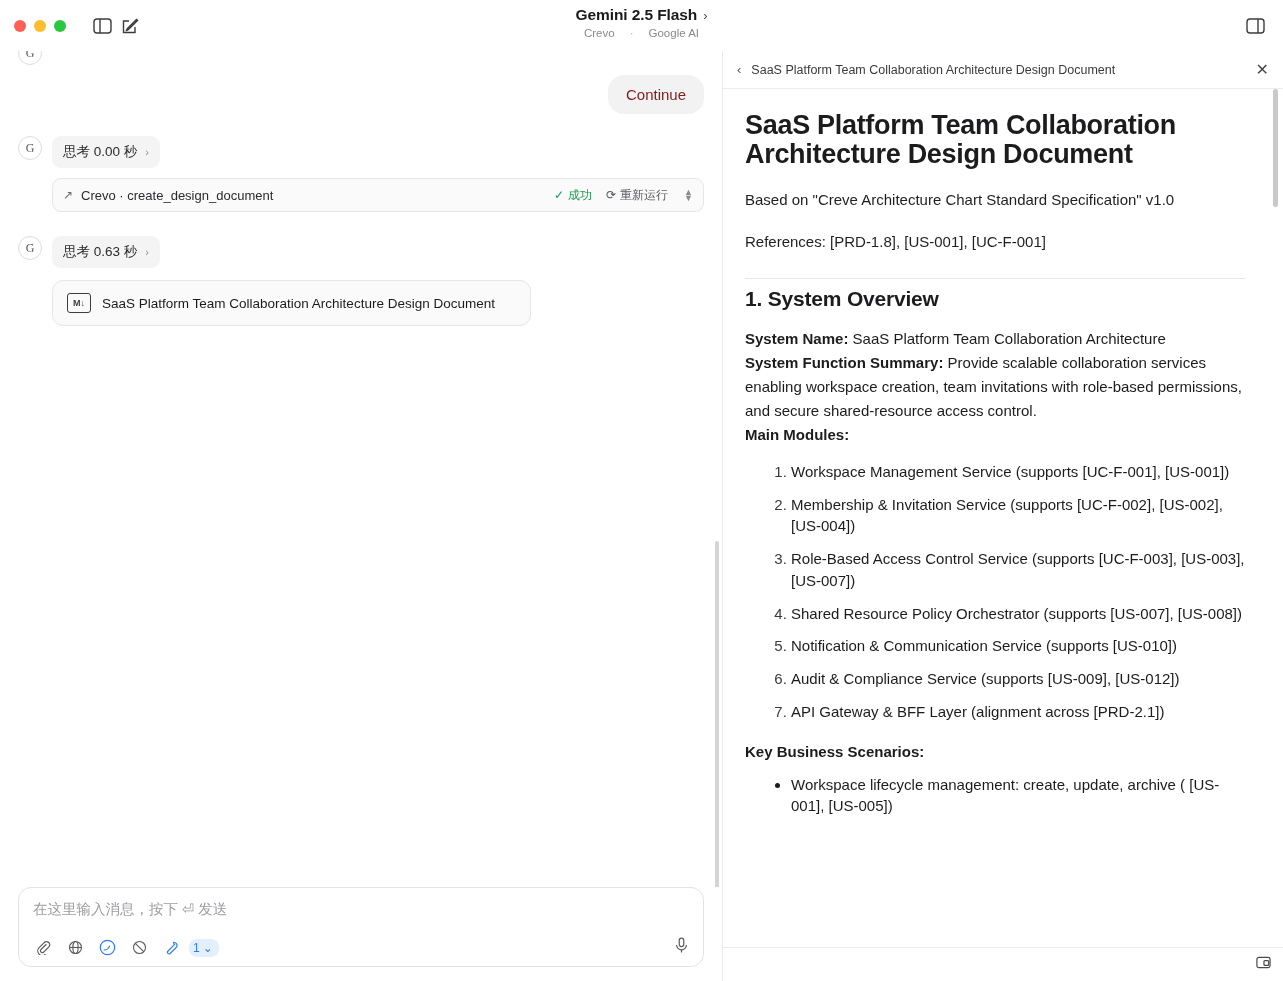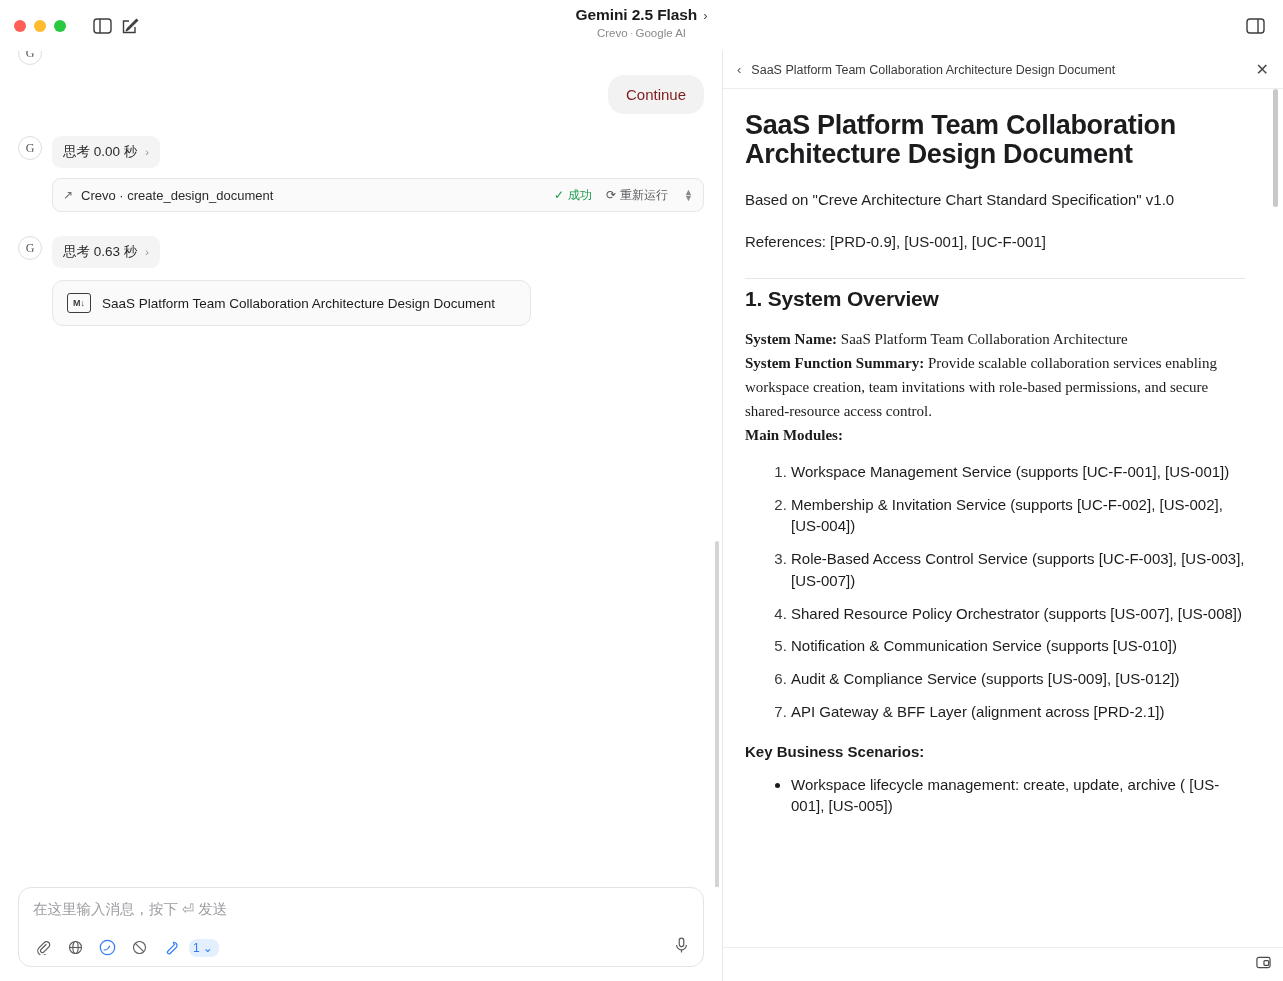--- a/index.html
+++ b/index.html
@@ -25,21 +25,21 @@
   .dot.yellow { background: #febc2e; }
   .dot.green { background: #28c840; }
 
   .tb-icon { width: 28px; height: 28px; display: flex; align-items: center; justify-content: center; color: #3c3c3c; cursor: default; }
   .tb-icon svg { display: block; }
 
   .title-wrap { position: absolute; left: 0; right: 0; top: 6px; display: flex; flex-direction: column; align-items: center; pointer-events: none; }
   .title-line { display: flex; align-items: center; gap: 6px; }
   .app-title { font-size: 15.5px; font-weight: bold; color: #1a1a1a; letter-spacing: -0.1px; }
   .title-chevron { color: #4a4a4a; font-size: 13px; line-height: 1; }
-  .subtitle-line { display: flex; align-items: flex-start; gap: 2px; font-size: 11.5px; color: #8a8a8e; margin-top: 3px; }
+  .subtitle-line { display: flex; align-items: flex-start; gap: 15px; font-size: 11.5px; color: #8a8a8e; margin-top: 3px; }
   .subtitle-sep { color: #b4b4b8; }
 
   .tb-right { margin-left: auto; display: flex; align-items: center; }
 
   
   .body { flex: 1; display: flex; min-height: 0; }
 
   
   .chat {
     width: 723px; min-width: 723px;
@@ -158,21 +158,21 @@
     flex: 1; overflow: hidden; position: relative;
     padding: 22px 38px 0 22px;
     color: #1c1c1e;
   }
   .doc-h1 { font-size: 27px; font-weight: bold; line-height: 1.07; letter-spacing: -0.3px; }
   .doc-p { font-size: 15px; line-height: 1.5; margin-top: 20px; color: #1f1f22; }
   .doc-hr { border: none; border-top: 1px solid #e6e6e8; margin: 24px 0 0 0; }
   .doc-h2 { font-size: 21px; font-weight: bold; margin-top: 8px; letter-spacing: -0.2px; }
   .kv { font-size: 15px; line-height: 1.6; margin-top: 16px; }
   .kv b { font-weight: bold; }
-  .kv .line { display: block; font-family: Liberation Serif, serif; }
+  .kv .line { display: block; }
   .doc-ol { margin: 14px 0 0 0; padding-left: 46px; }
   .doc-ol li { font-size: 15px; line-height: 1.45; margin-bottom: 11px; }
   .doc-ol li::marker { color: #3a3a3d; }
   .doc-sub-h { font-size: 15px; font-weight: bold; margin-top: 20px; }
   .doc-ul { margin: 14px 0 0 0; padding-left: 46px; }
   .doc-ul li { font-size: 15px; line-height: 1.45; margin-bottom: 11px; }
 
   .doc-scrollbar {
     position: absolute; right: 5px; top: 0px;
     width: 5px; height: 118px; border-radius: 3px; background: #c9c9cc;
@@ -349,21 +349,21 @@
     <div class="docpanel">
       <div class="doc-header">
         <span class="doc-back">‹</span>
         <span class="doc-header-title">SaaS Platform Team Collaboration Architecture Design Document</span>
         <span class="doc-close">✕</span>
       </div>
 
       <div class="doc-body">
         <div class="doc-h1">SaaS Platform Team Collaboration Architecture Design Document</div>
         <div class="doc-p">Based on "Creve Architecture Chart Standard Specification" v1.0</div>
-        <div class="doc-p">References: [PRD-0.9], [US-001], [UC-F-001]</div>
+        <div class="doc-p">References: [PRD-1.8], [US-001], [UC-F-001]</div>
         <hr class="doc-hr">
         <div class="doc-h2">1. System Overview</div>
 
         <div class="kv">
           <span class="line">
             <b>System Name:</b><span> SaaS Platform Team Collaboration Architecture</span>
           </span>
           <span class="line">
             <b>System Function Summary:</b><span> Provide scalable collaboration services enabling workspace creation, team invitations with role-based permissions, and secure shared-resource access control.</span>
           </span>

